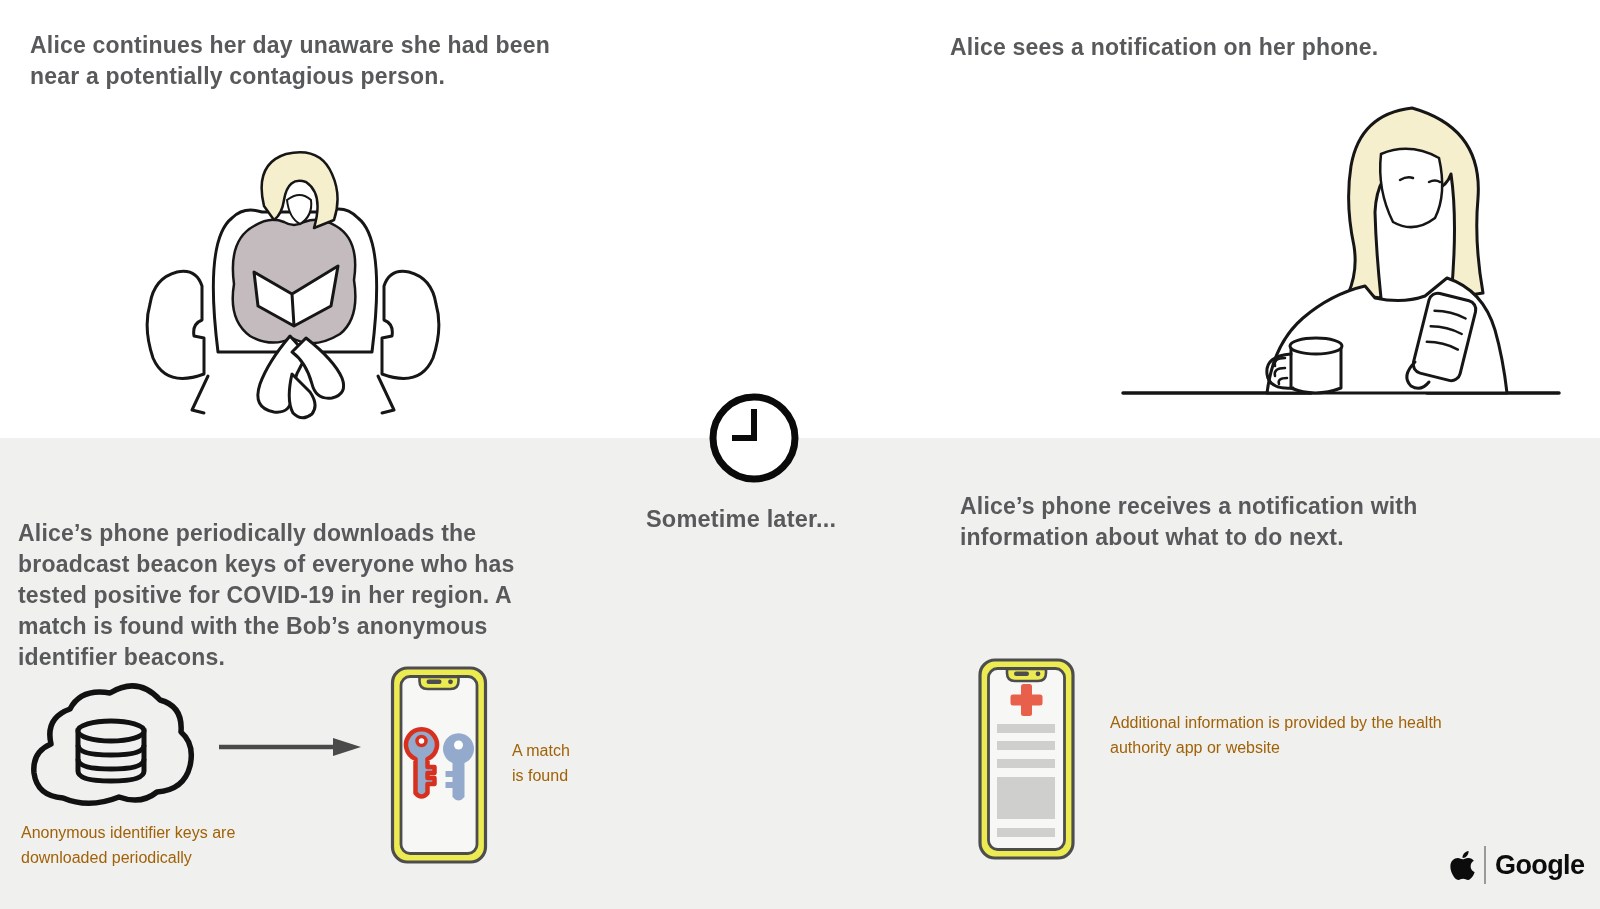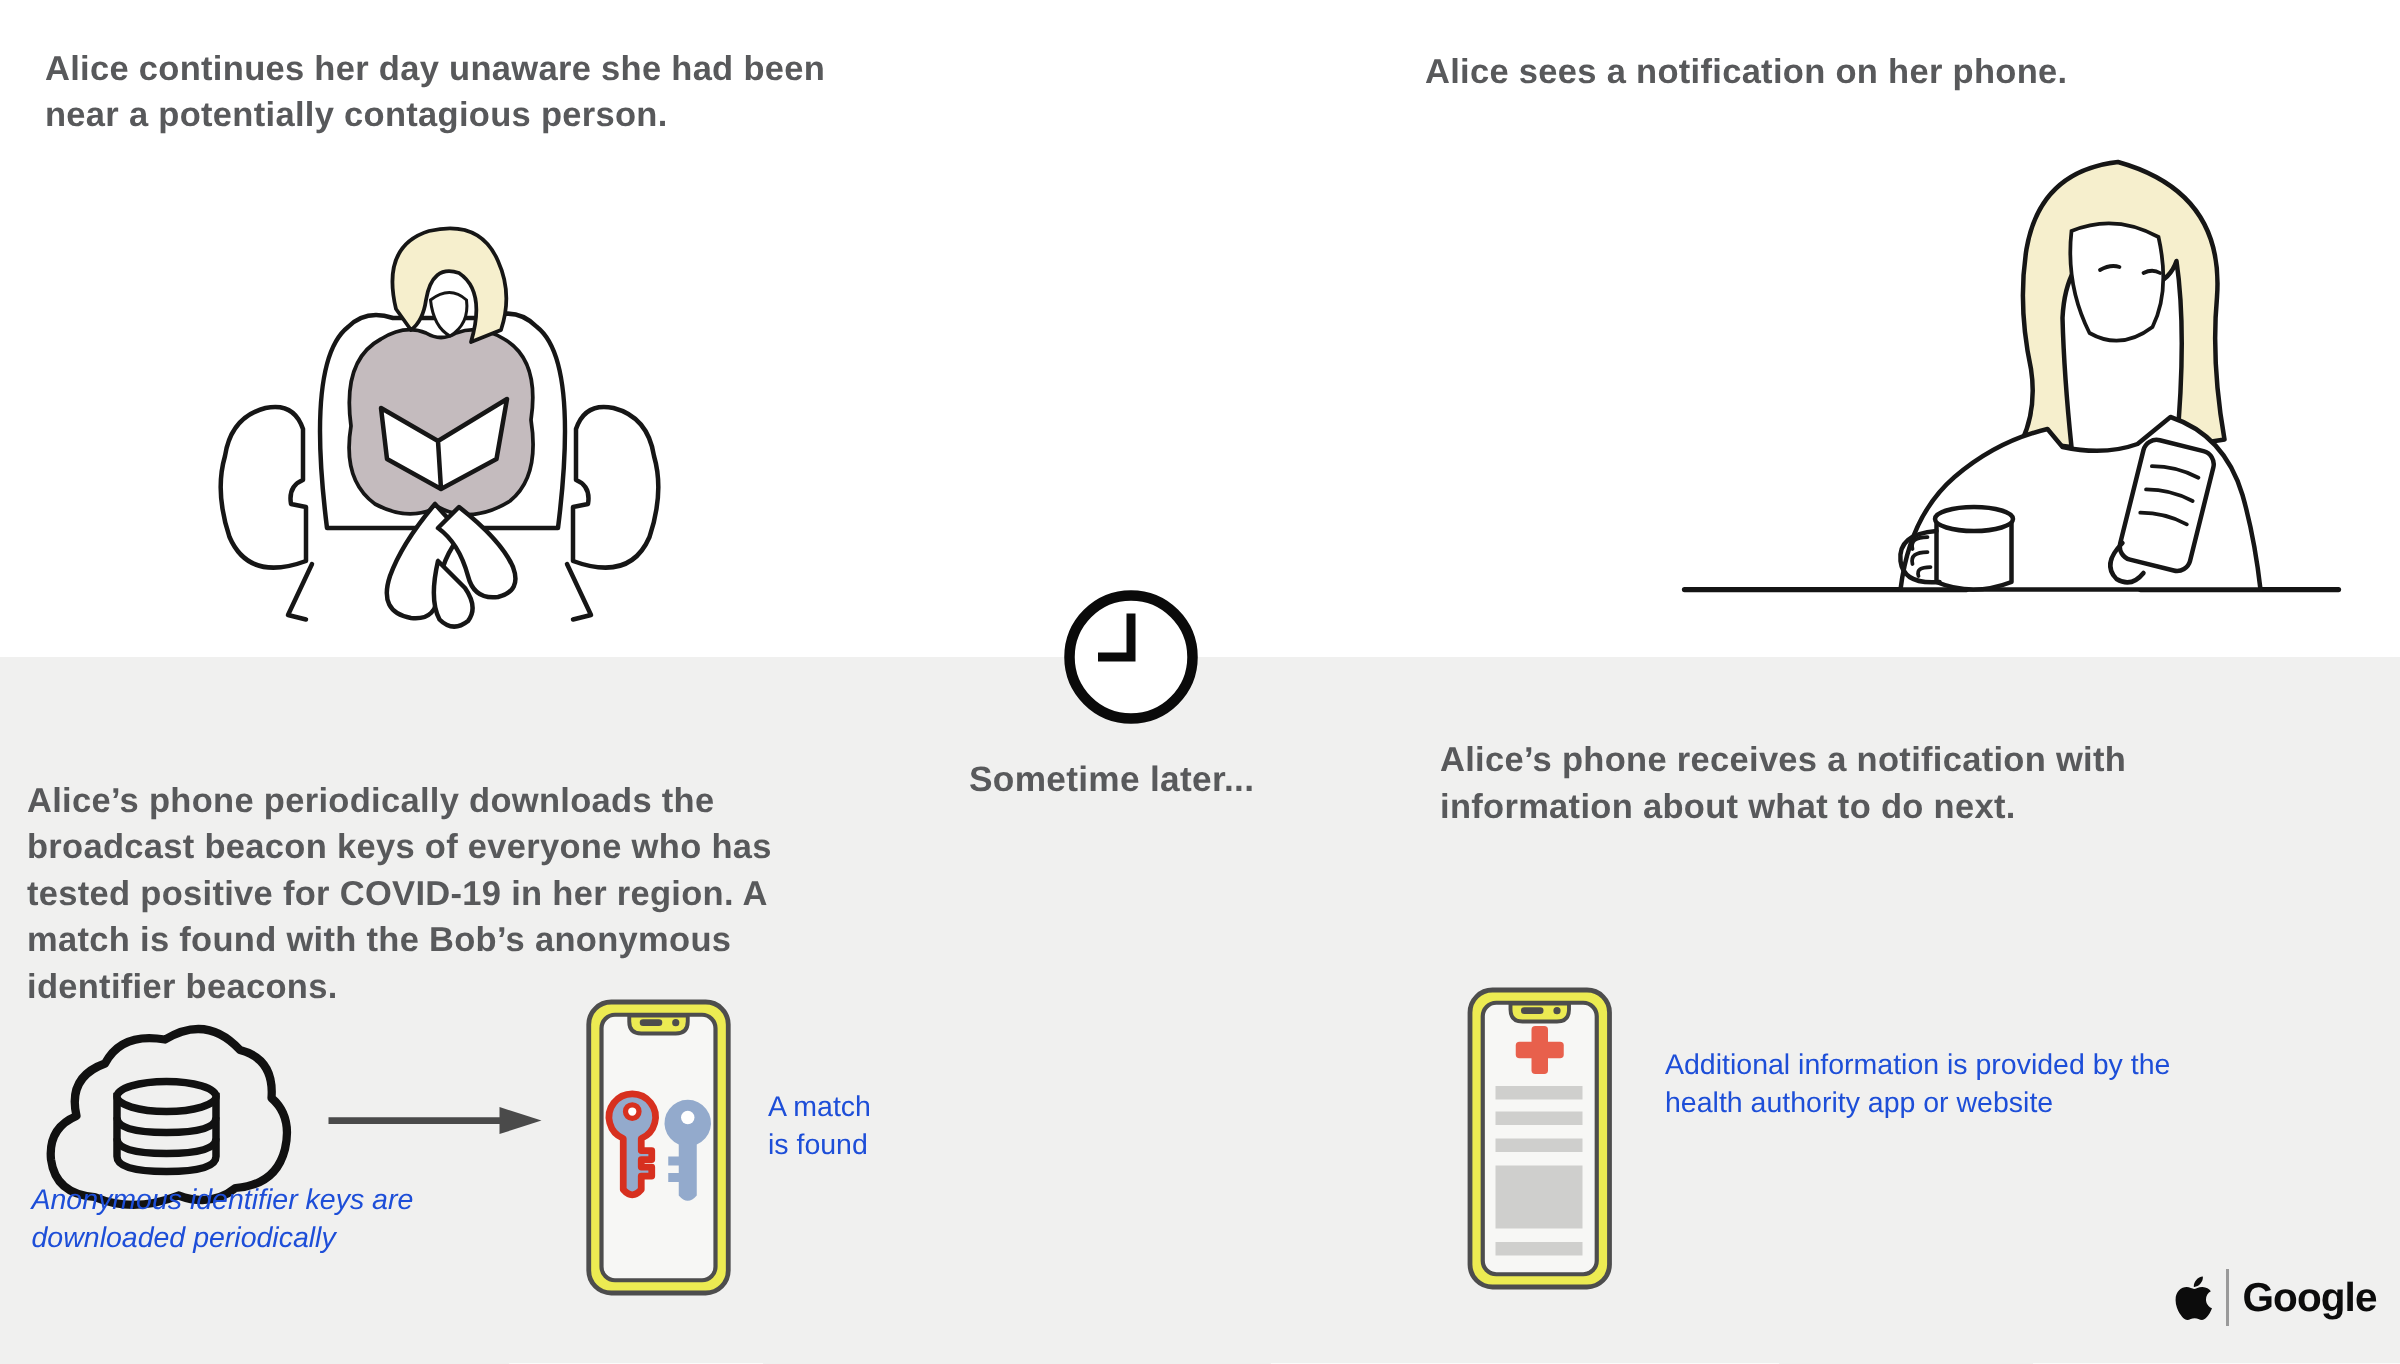--- a/index.html
+++ b/index.html
@@ -14,22 +14,22 @@
   }
   .bg-bottom-strip{
     position:absolute;left:0;bottom:0;width:1600px;height:16px;
     background:linear-gradient(#eceped,#e2e2e1);
   }
   .heading{
     position:absolute;color:#58595b;font-weight:bold;
     font-size:23px;line-height:31px;letter-spacing:0.2px;
   }
   .caption{
-    position:absolute;color:#1d4ed8;font-weight:normal;
-    font-size:19px;line-height:25px;
+    position:absolute;color:#a16207;font-weight:normal;
+    font-size:16px;line-height:25px;margin-top:12px;
   }
   .pre{white-space:pre-line;}
   .alert-card{
     position:absolute;left:968px;top:127px;width:285px;height:168px;
     background:#f1d3d1;border-radius:18px;
   }
   .alert-cross{position:absolute;left:131px;top:9px;}
   .alert-body{
     position:absolute;left:18px;top:57px;width:258px;
     color:#1b1b1b;font-weight:bold;font-size:14.5px;line-height:20px;
@@ -124,21 +124,21 @@
   <svg style="position:absolute;left:23px;top:676px;" width="180" height="140" viewBox="0 0 180 140">
     <path d="M40 122 Q14 120 11 97 Q9 76 28 68 Q22 42 47 33 Q58 12 87 17 Q115 0 137 24 Q160 30 158 56 Q172 68 167 90 Q161 114 134 116 Q118 129 96 121 Q66 133 40 122 Z" fill="#f0f0ef" stroke="#111111" stroke-width="5.5" stroke-linejoin="round"></path>
     <g>
       <path d="M55 55 L55 95 Q55 105 88 105 Q121 105 121 95 L121 55 Z" fill="#f0f0ef" stroke="#111111" stroke-width="5"></path>
       <ellipse cx="88" cy="55" rx="33" ry="10" fill="#f0f0ef" stroke="#111111" stroke-width="5"></ellipse>
       <path d="M55 69 Q55 79 88 79 Q121 79 121 69" fill="none" stroke="#111111" stroke-width="5"></path>
       <path d="M55 83 Q55 93 88 93 Q121 93 121 83" fill="none" stroke="#111111" stroke-width="5"></path>
     </g>
   </svg>
 
-  <div class="caption" style="left:21px;top:788px;width:272px;font-style:italic;">Anonymous identifier keys are downloaded periodically</div>
+  <div class="caption" style="left:21px;top:808px;width:272px;">Anonymous identifier keys are downloaded periodically</div>
 
   <svg style="position:absolute;left:217px;top:738px;" width="146" height="18" viewBox="0 0 146 18">
     <line x1="2" y1="9" x2="118" y2="9" stroke="#4a4a4a" stroke-width="4.5"></line>
     <polygon points="116,0 144,9 116,18" fill="#4a4a4a"></polygon>
   </svg>
 
   <svg style="position:absolute;left:390px;top:666px;" width="98" height="198" viewBox="0 0 97 198">
     <rect x="2" y="2" width="93" height="194" rx="15" fill="#eceb52" stroke="#4d4d4d" stroke-width="3.2"></rect>
     <rect x="10.5" y="10.5" width="76" height="177" rx="9" fill="#f7f7f5" stroke="#4d4d4d" stroke-width="2.8"></rect>
     <path d="M29 11 L29 15 Q29 23 37 23 L60 23 Q68 23 68 15 L68 11 Z" fill="#eceb52" stroke="#4d4d4d" stroke-width="2.6"></path>

